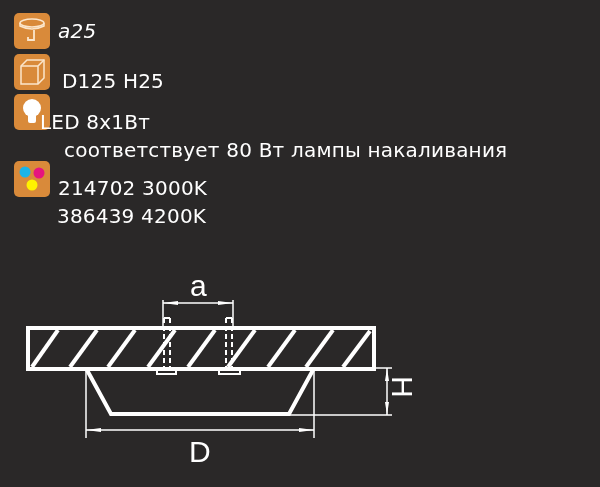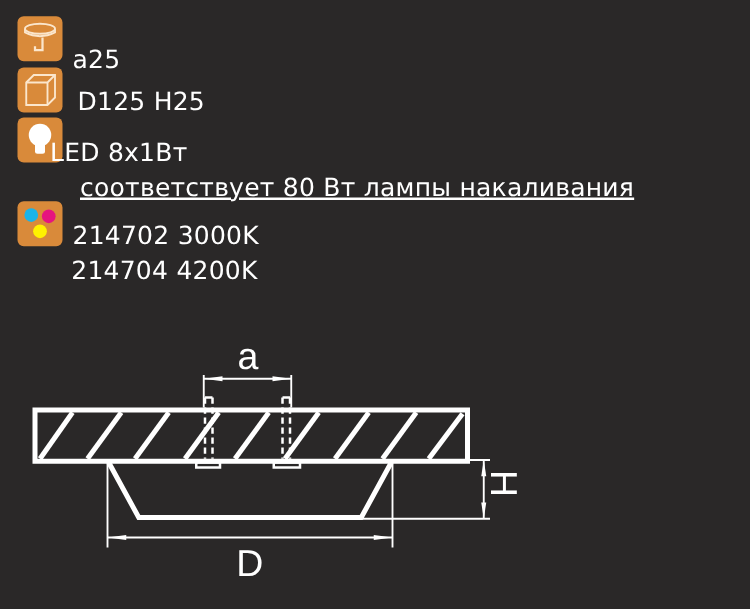--- a/index.html
+++ b/index.html
@@ -50,48 +50,48 @@
 </head>
 <body>
 
 <div class="icon" style="left:14px; top:13px;">
   <svg width="36" height="36" viewBox="0 0 36 36">
     <ellipse cx="18" cy="10" rx="12" ry="4" fill="none" stroke="#fbe6cc" stroke-width="1.5"></ellipse>
     <path d="M6 10 L6 13 Q18 19 30 13 L30 10" fill="none" stroke="#fbe6cc" stroke-width="1.5"></path>
     <path d="M20 17 L20 27 L14 27 L14 24" fill="none" stroke="#fbe6cc" stroke-width="1.8"></path>
   </svg>
 </div>
-<div class="spec-text" style="left:58px; top:36px;">a25</div>
+<div class="spec-text" style="left:58px; top:20px;font-style:italic;">a25</div>
 
 <div class="icon" style="left:14px; top:54px;">
   <svg width="36" height="36" viewBox="0 0 36 36">
     <path d="M7 12 L13 6 L30 6 L30 24 L24 30 L7 30 Z" fill="none" stroke="#fbe6cc" stroke-width="1.5"></path>
     <path d="M7 12 L24 12 L30 6 M24 12 L24 30" fill="none" stroke="#fbe6cc" stroke-width="1.5"></path>
   </svg>
 </div>
 <div class="spec-text" style="left:62px; top:70px;">D125 H25</div>
 
 <div class="icon" style="left:14px; top:94px;">
   <svg width="36" height="36" viewBox="0 0 36 36">
     <circle cx="18" cy="14" r="9" fill="#ffffff"></circle>
     <rect x="14" y="19" width="8" height="10" rx="2" fill="#ffffff"></rect>
   </svg>
 </div>
 <div class="spec-text" style="left:40px; top:111px;">LED 8x1Вт</div>
-<div class="spec-text" style="left:64px; top:139px;text-decoration:underline;">соответствует 80 Вт лампы накаливания</div>
+<div class="spec-text" style="left:64px; top:139px;">соответствует 80 Вт лампы накаливания</div>
 
 <div class="icon" style="left:14px; top:161px;">
   <svg width="36" height="36" viewBox="0 0 36 36">
     <circle cx="11" cy="11" r="5.5" fill="#1ab4e8"></circle>
     <circle cx="25" cy="12" r="5.5" fill="#e6147f"></circle>
     <circle cx="18" cy="24" r="5.5" fill="#fff200"></circle>
   </svg>
 </div>
 <div class="spec-text" style="left:58px; top:177px;">214702 3000K</div>
-<div class="spec-text" style="left:57px; top:205px;">214704 4200K</div>
+<div class="spec-text" style="left:57px; top:205px;">386439 4200K</div>
 
 <svg id="diagram" width="600" height="487" viewBox="0 0 600 487">
 
   <g stroke="#ffffff" fill="none">
     <rect x="28" y="328" width="346" height="41" stroke-width="4"></rect>
     <g stroke-width="4">
       <line x1="32" y1="367" x2="58" y2="330"></line>
       <line x1="70" y1="367" x2="97" y2="330"></line>
       <line x1="108" y1="367" x2="135" y2="330"></line>
       <line x1="148" y1="367" x2="175" y2="330"></line>

